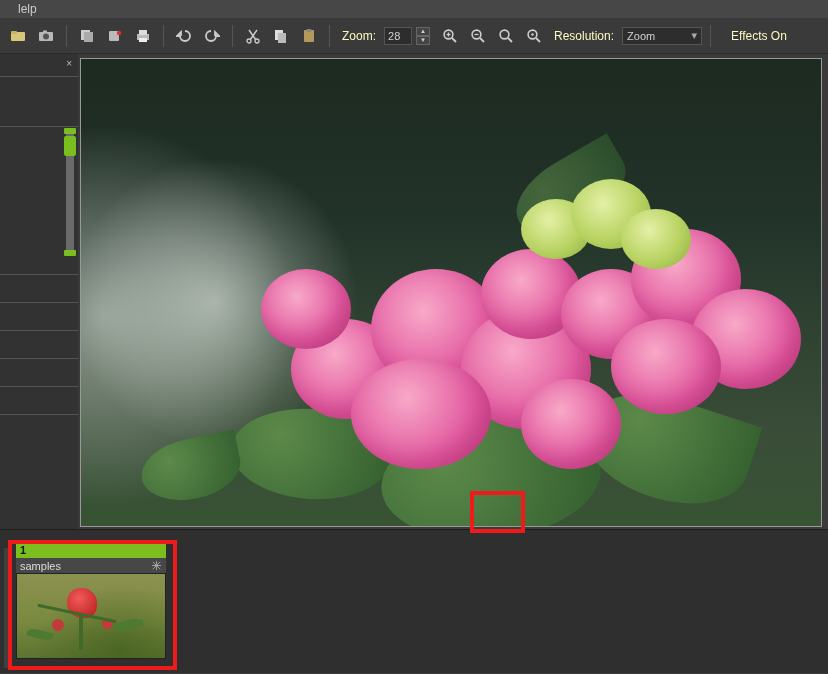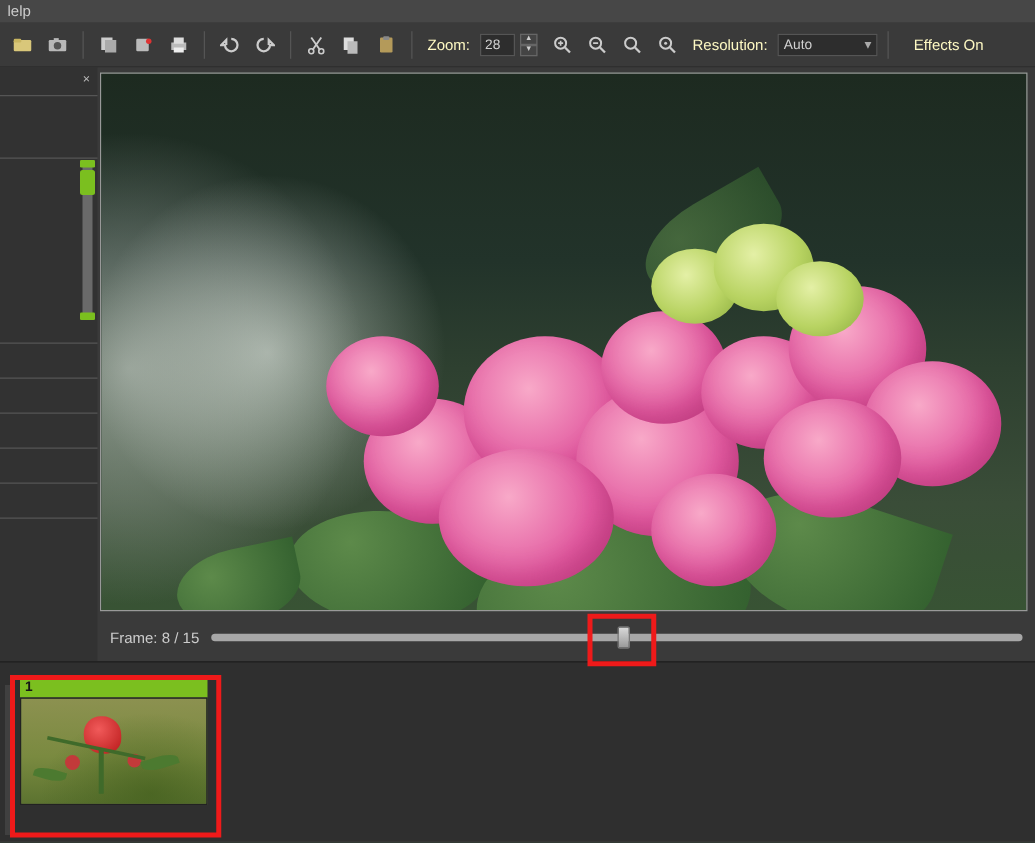--- a/index.html
+++ b/index.html
@@ -9,21 +9,21 @@
     font-family: Arial, sans-serif;
     font-size: 12px;
     color: #d0d0d0;
     overflow: hidden;
     position: relative;
   }
   .window { display: flex; flex-direction: column; width: 100%; height: 100%; }
 
   .menubar {
     height: 18px; background: #474747; color: #ccc;
-    padding-left: 6px; display: flex; align-items: center;
+    padding-left: 18px; display: flex; align-items: center;
   }
 
   .toolbar {
     height: 36px; background: #3a3a3a;
     display: flex; align-items: center;
     padding: 0 6px; gap: 4px;
     border-bottom: 1px solid #2c2c2c;
   }
   .tbtn {
     width: 24px; height: 24px; display: flex; align-items: center; justify-content: center;
@@ -254,21 +254,21 @@
       </div>
     <div class="tbtn">
         <svg viewBox="0 0 16 16">
           <circle cx="6.5" cy="6.5" r="4.4" fill="none" stroke="#ccc" stroke-width="1.6"></circle>
           <line x1="10" y1="10" x2="14" y2="14" stroke="#ccc" stroke-width="1.8"></line>
           <circle cx="6.5" cy="6.5" r="1.2" fill="#ccc"></circle>
         </svg>
       </div>
     <span class="label">Resolution:</span>
     <div class="reso-select">
-        <span>Auto</span>
+        <span>Zoom</span>
       </div>
     <div class="tsep"></div>
     <span class="fx-toggle">Effects On</span>
   </div>
 
   <div class="body-row">
 
     <div class="side">
       <span class="closex">×</span>
       <div class="side-hline" style="top:22px"></div>
@@ -313,38 +313,33 @@
             <div class="petal-ball" style="left:60px;top:110px;width:110px;height:95px"></div>
           </div>
 
           <div class="cluster" style="left:430px;top:120px;width:180px;height:120px">
             <div class="bud-ball" style="left:10px;top:20px;width:70px;height:60px"></div>
             <div class="bud-ball" style="left:60px;top:0px;width:80px;height:70px"></div>
             <div class="bud-ball" style="left:110px;top:30px;width:70px;height:60px"></div>
           </div>
         </div>
       </div>
-      <div class="frame-row">
-        <div class="frame-label">
-          <span>Frame:</span>
-          <span>8</span>
-          <span>/</span>
-          <span>15</span>
-        </div>
-        <div class="slider-track">
-          <div class="knob" style="left:50%"></div>
-        </div>
-      </div>
     </div>
   </div>
 
   <div class="timeline">
     <div class="track-handle"></div>
     <div class="clip">
       <div class="clip-head">1</div>
+      <div class="clip-name">
+        <span>samples</span>
+        <svg viewBox="0 0 12 12">
+            <path d="M2 2 L10 10 M10 2 L2 10 M6 1 L6 11 M1 6 L11 6" stroke="#aaa" stroke-width="1"></path>
+          </svg>
+      </div>
       <div class="clip-thumb">
         <div class="rose-bg"></div>
         <div class="rose" style="left:50px;top:14px;width:30px;height:30px;background:radial-gradient(circle at 40% 35%,#f15a5a,#b81818);border-radius:45% 50% 40% 50%"></div>
         <div class="rose" style="left:35px;top:45px;width:12px;height:12px;background:#c23a3a;border-radius:50%"></div>
         <div class="rose" style="left:85px;top:44px;width:11px;height:11px;background:#c23a3a;border-radius:50%"></div>
         <div class="rose" style="left:20px;top:38px;width:80px;height:3px;background:#3f6a2a;transform:rotate(12deg)"></div>
         <div class="rose" style="left:62px;top:40px;width:4px;height:36px;background:#3f6a2a"></div>
         <div class="rose" style="left:96px;top:46px;width:30px;height:10px;background:#4c7a30;border-radius:0 60% 0 60%;transform:rotate(-18deg)"></div>
         <div class="rose" style="left:10px;top:56px;width:26px;height:9px;background:#4c7a30;border-radius:60% 0 60% 0;transform:rotate(16deg)"></div>
       </div>

